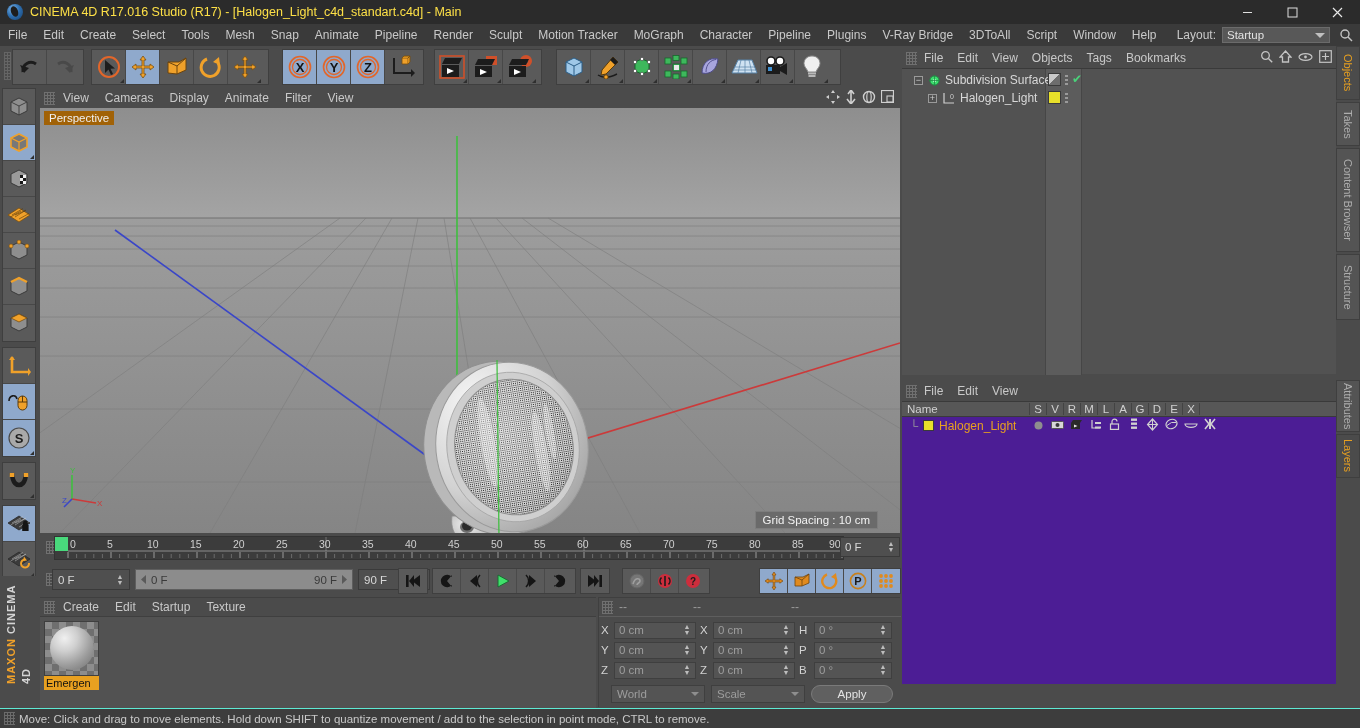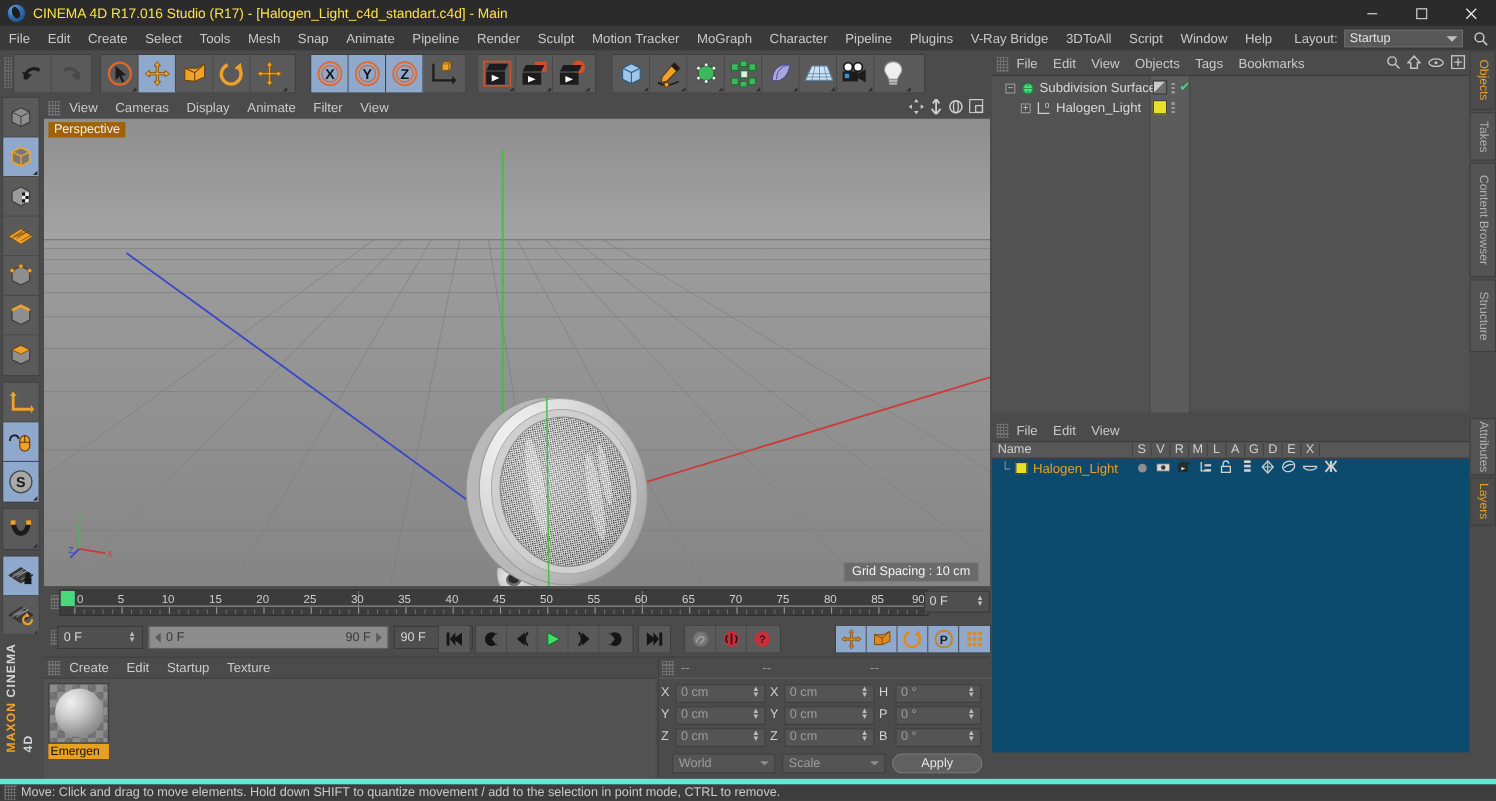--- a/index.html
+++ b/index.html
@@ -68,21 +68,21 @@
   
   .vp-wrap{ position:absolute; left:40px; top:88px; width:860px; height:445px;
     background:#4b4b4b; }
   .vp-menu{ height:20px; display:flex; align-items:center; background:#4b4b4b; }
   .vp-menu .vm{ padding:0 8px; font-size:12px; color:#c9c9c9;}
   .vp-icons{ margin-left:auto; display:flex; gap:5px; padding-right:6px; align-items:center;}
   .viewport{ position:absolute; left:0; top:20px; width:860px; height:425px;
     overflow:hidden; background:#9a9a9a;}
   .persp-badge{ position:absolute; left:4px; top:3px; background:#a16207; color:#f0f0f0;
     font-size:11.5px; padding:1px 5px; z-index:6;}
-  .grid-badge{ position:absolute; right:10px; bottom:4px; background:#6a6a6a; color:#f2f2f2;
+  .grid-badge{ position:absolute; right:22px; bottom:4px; background:#6a6a6a; color:#f2f2f2;
     font-size:11.5px; padding:2px 7px; z-index:6; border:1px solid #7d7d7d;}
   .axis-gizmo{ position:absolute; left:22px; bottom:24px; width:44px;height:44px; z-index:6;}
 
   
   .timeline{ position:absolute; left:40px; top:533px; width:860px; height:30px; background:#4b4b4b;}
   .tl-ruler{ position:absolute; left:14px; top:3px; width:790px; height:24px; background:#3c3c3c;
     border:1px solid #333;}
   .tl-field{ position:absolute; right:0px; top:4px; width:60px; height:20px; background:#4f4f4f;
     border:1px solid #3a3a3a; display:flex;align-items:center;padding:0 4px;color:#d7d7d7;font-size:11.5px;}
   .spin{ margin-left:auto; width:8px; height:14px; display:flex; flex-direction:column;
@@ -148,38 +148,38 @@
   .om-tree-col{ position:absolute; left:0; top:0; width:144px; height:306px; background:#525252;
     border-right:1px solid #464646;}
   .om-tag-col{ position:absolute; left:144px; top:0; width:36px; height:306px; background:#5c5c5c;
     border-right:1px solid #464646;}
   .expander{ width:9px;height:9px;border:1px solid #9a9a9a;display:inline-flex;
     align-items:center;justify-content:center;font-size:9px;line-height:7px;color:#ccc;
     background:#4f4f4f; flex:0 0 auto;}
 
   
   .attrs{ position:absolute; left:902px; top:381px; width:434px; height:303px; background:#4b4b4b;}
-  .at-body{ position:absolute;left:0;top:20px;width:434px;height:283px;background:#0c4a6e;}
+  .at-body{ position:absolute;left:0;top:20px;width:434px;height:283px;background:#4c1d95;}
   .at-head{ height:16px;display:flex;align-items:center;background:#575757;
     border-top:1px solid #3a3a3a;border-bottom:1px solid #3a3a3a;font-size:11.5px;color:#d0d0d0;}
   .at-head .nm{ width:128px; padding-left:5px; border-right:1px solid #434343;}
   .at-head .cc{ width:17px; text-align:center; border-right:1px solid #434343;}
   .at-row{ height:17px;display:flex;align-items:center;font-size:12px;color:#e8a020;}
 
   
   .rail{ position:absolute; right:0; top:46px; width:24px; height:638px; background:#4b4b4b;}
   .rtab{ width:24px; background:#545454; border:1px solid #3f3f3f; margin-bottom:2px;
     display:flex; align-items:center; justify-content:center; }
   .rtab span{ writing-mode:vertical-rl; font-size:11px; color:#aeaeae; padding:5px 0;}
   .rtab.on{ background:#4b4b4b; }
   .rtab.on span{ color:#e8a020; }
 
   
   .statusbar{ position:absolute; left:0; bottom:0; width:1360px; height:20px; background:#3d3d3d;
-    display:flex; align-items:center; border-top:5px solid #5eead4;}
+    display:flex; align-items:center; border-top:1px solid #5eead4;}
   .status-text{ font-size:11.5px; color:#c9c9c9; padding-left:4px;}
   .dots{ width:11px;height:13px;margin-left:4px;
     background-image:repeating-linear-gradient(0deg,#8a8a8a 0 1px,transparent 1px 3px),
       repeating-linear-gradient(90deg,#8a8a8a 0 1px,transparent 1px 3px); opacity:.6;}
 </style>
 </head>
 <body>
 
 <div class="app">
 

